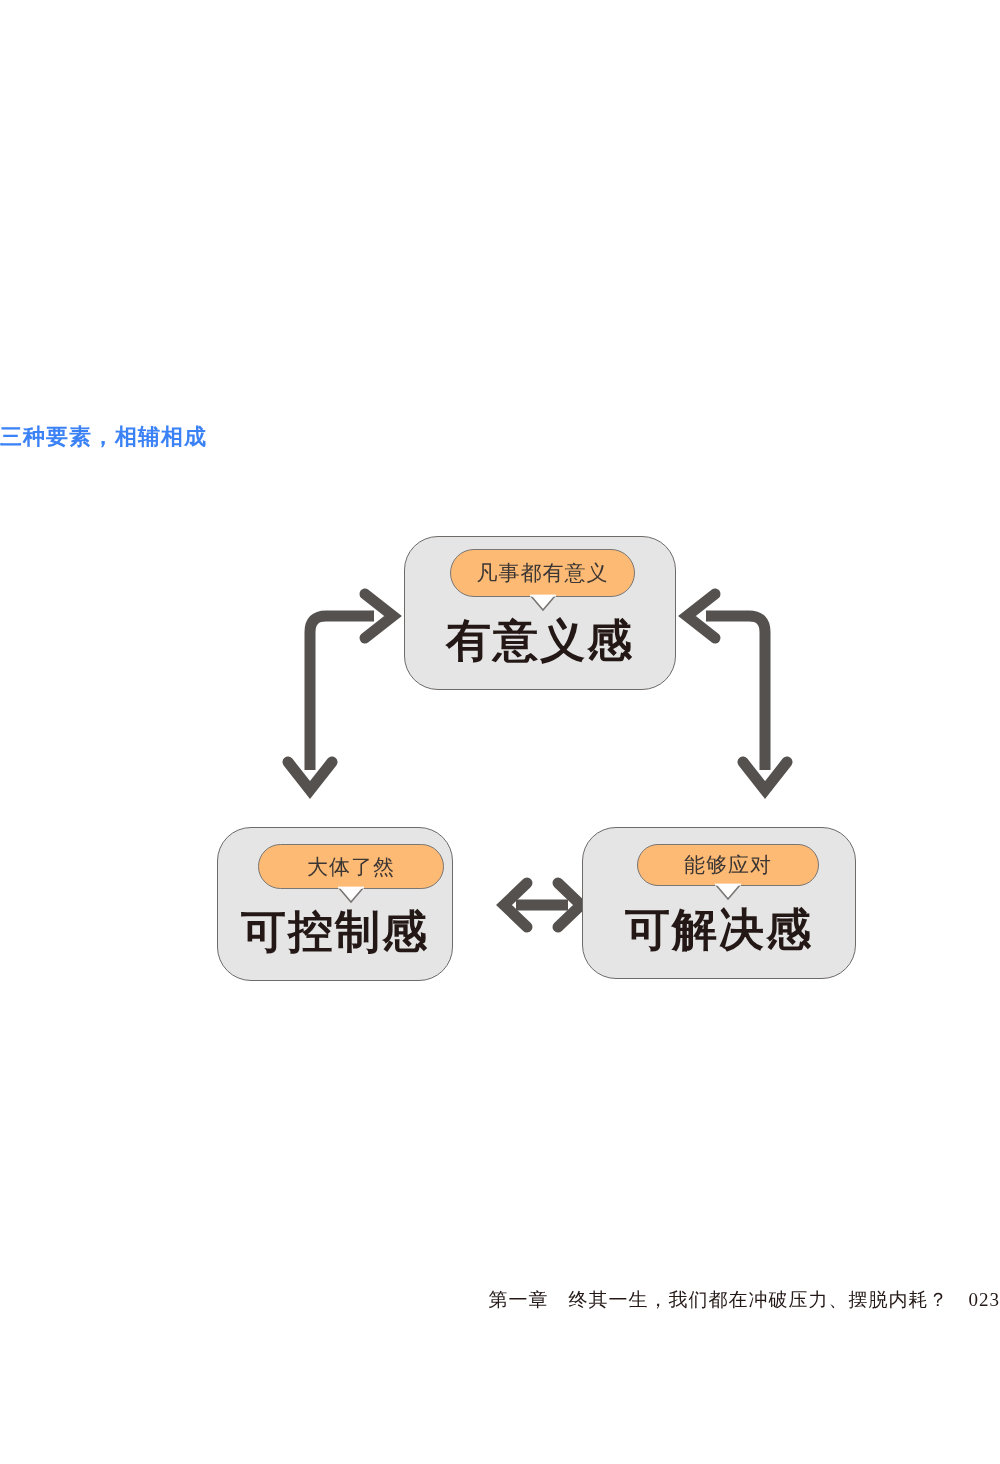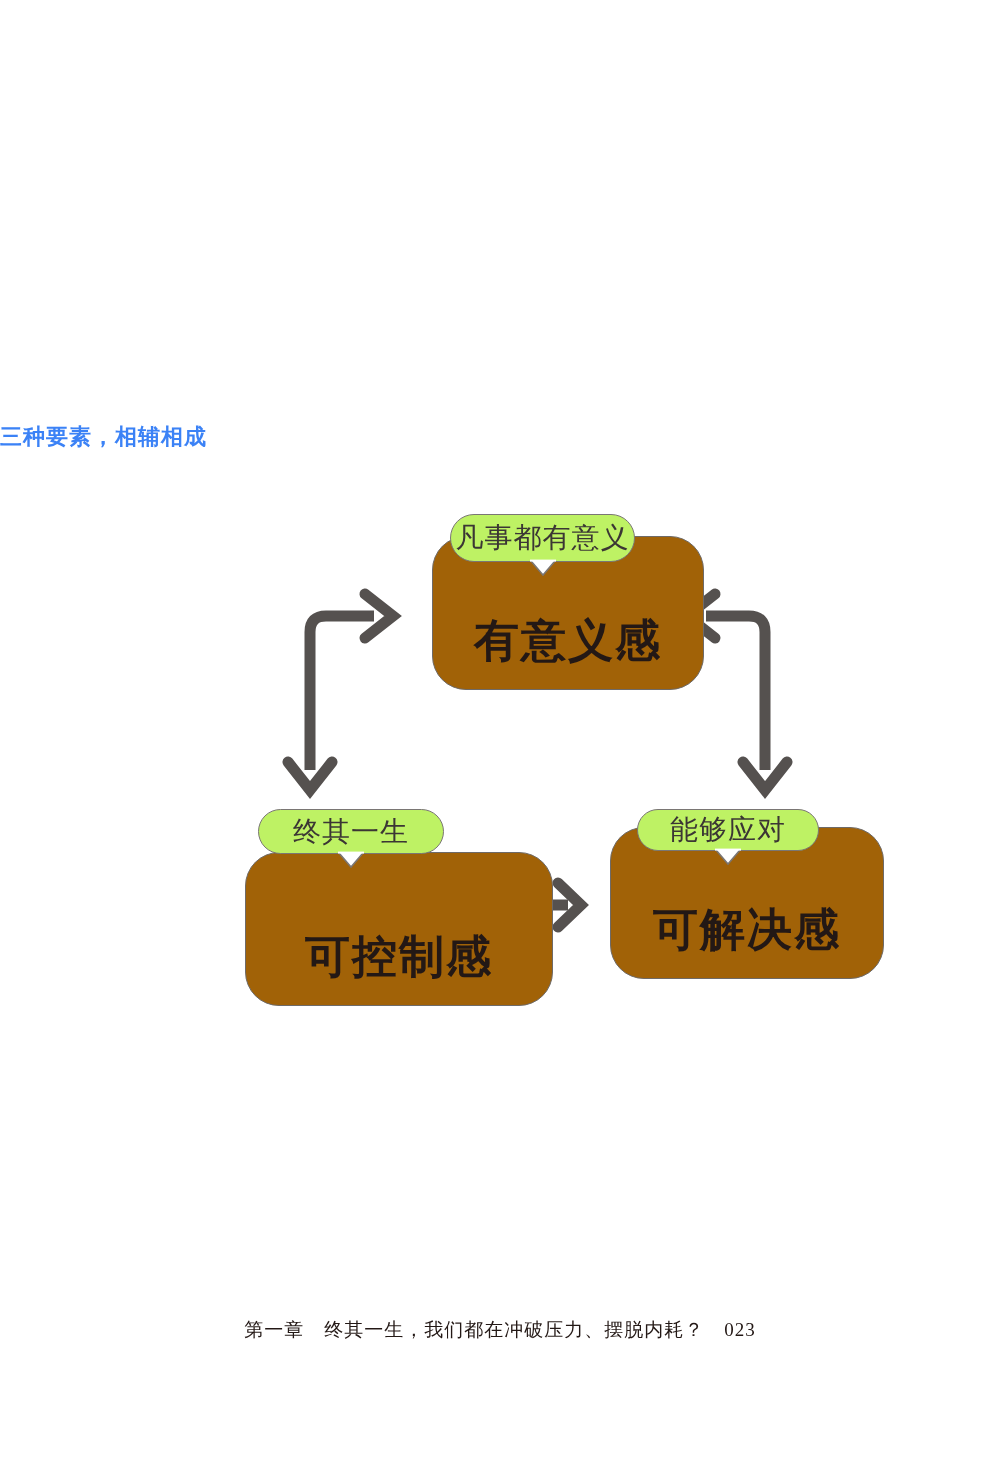--- a/index.html
+++ b/index.html
@@ -34,60 +34,60 @@
     position: absolute;
     left: 0;
     top: 0;
     width: 1000px;
     height: 1464px;
   }
 
   
   .node {
     position: absolute;
-    background: #a16207;
+    background: #e5e5e5;
     border: 1.4px solid #6e6a68;
     border-radius: 34px;
     box-sizing: border-box;
-    margin-left: 28px;
   }
   #node-meaning   { left: 404px; top: 536px; width: 272px; height: 154px; }
-  #node-control   { left: 217px; top: 852px; width: 308px; height: 154px; }
+  #node-control   { left: 217px; top: 827px; width: 236px; height: 154px; }
   #node-solution  { left: 582px; top: 827px; width: 274px; height: 152px; }
 
   .node-label {
     position: absolute;
     left: 0;
     right: 0;
     bottom: 26px;
     text-align: center;
     font-size: 45px;
     font-weight: bold;
     letter-spacing: 2px;
     color: #231815;
     line-height: 1;
     white-space: pre;
   }
 
   
   .bubble {
     position: absolute;
-    background: #bef264;
+    background: #fdba74;
     border: 1.2px solid #7a7674;
     border-radius: 999px;
     box-sizing: border-box;
     display: flex;
     align-items: center;
     justify-content: center;
-    font-size: 28px;
+    font-size: 21px;
     font-weight: normal;
     letter-spacing: 1px;
     color: #3b3634;
     font-family: "Liberation Serif", "DejaVu Serif", serif;
     white-space: pre;
+    margin-top: 35px;
   }
   
   .bubble-tail {
     position: absolute;
     width: 26px;
     height: 16px;
     left: 50%;
     margin-left: -13px;
     top: 100%;
     margin-top: -1.4px;
@@ -95,23 +95,23 @@
   }
 
   #bubble-meaning  { left: 450px; top: 514px; width: 185px; height: 48px; }
   #bubble-control  { left: 258px; top: 809px; width: 186px; height: 45px; }
   #bubble-solution { left: 637px; top: 809px; width: 182px; height: 42px; }
 
   
   #page-footer {
     position: absolute;
     left: 0;
-    top: 1317px;
+    top: 1287px;
     width: 1000px;
-    text-align: center;
+    text-align: right;
     font-size: 19px;
     color: #231815;
     font-family: "Liberation Serif", "DejaVu Serif", serif;
     letter-spacing: 1px;
     white-space: pre;
   }
 </style>
 </head>
 <body>
 
@@ -151,21 +151,21 @@
   <svg class="bubble-tail" viewBox="0 0 26 16" xmlns="http://www.w3.org/2000/svg">
     <path d="M 1,1 L 13,15 L 25,1" fill="#ffffff" stroke="#7a7674" stroke-width="1.6" stroke-linejoin="miter"></path>
     <line x1="0" y1="0.6" x2="26" y2="0.6" stroke="#ffffff" stroke-width="2"></line>
   </svg>
 </div>
 
 <div class="node" id="node-control">
   <div class="node-label">可控制感</div>
 </div>
 <div class="bubble" id="bubble-control">
-  <span>终其一生</span>
+  <span>大体了然</span>
   <svg class="bubble-tail" viewBox="0 0 26 16" xmlns="http://www.w3.org/2000/svg">
     <path d="M 1,1 L 13,15 L 25,1" fill="#ffffff" stroke="#7a7674" stroke-width="1.6" stroke-linejoin="miter"></path>
     <line x1="0" y1="0.6" x2="26" y2="0.6" stroke="#ffffff" stroke-width="2"></line>
   </svg>
 </div>
 
 <div class="node" id="node-solution">
   <div class="node-label">可解决感</div>
 </div>
 <div class="bubble" id="bubble-solution">

